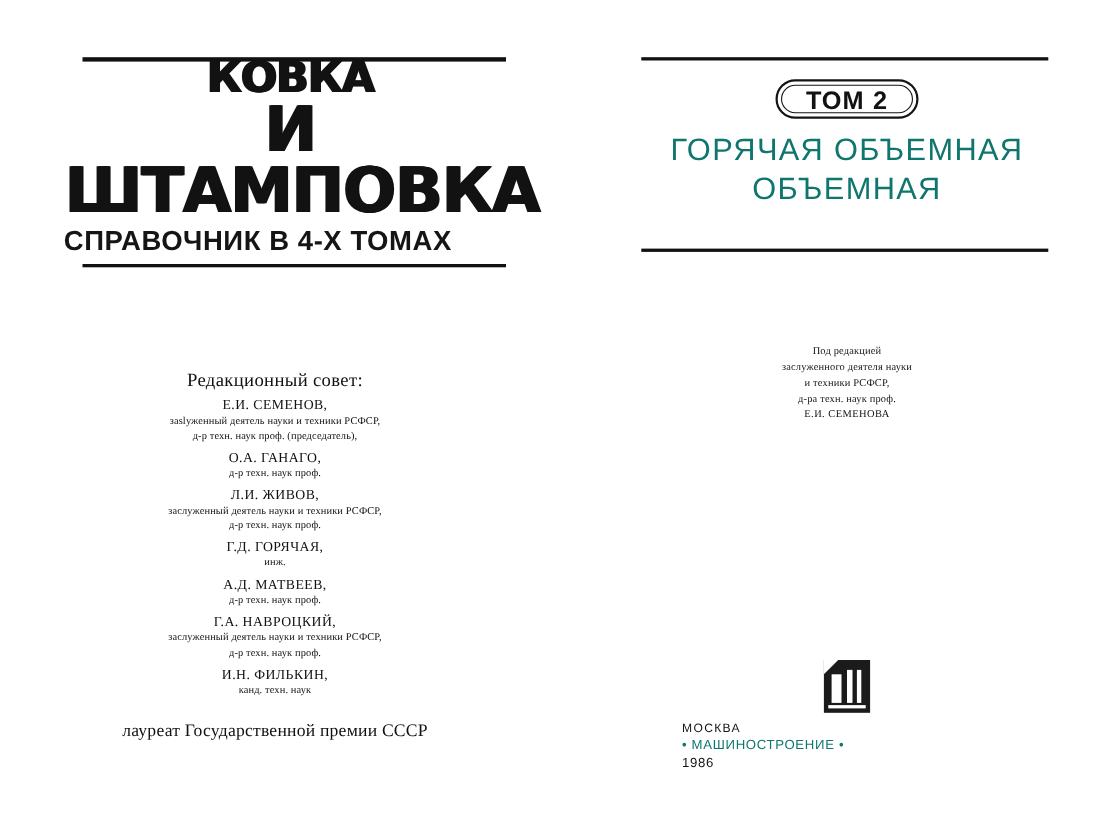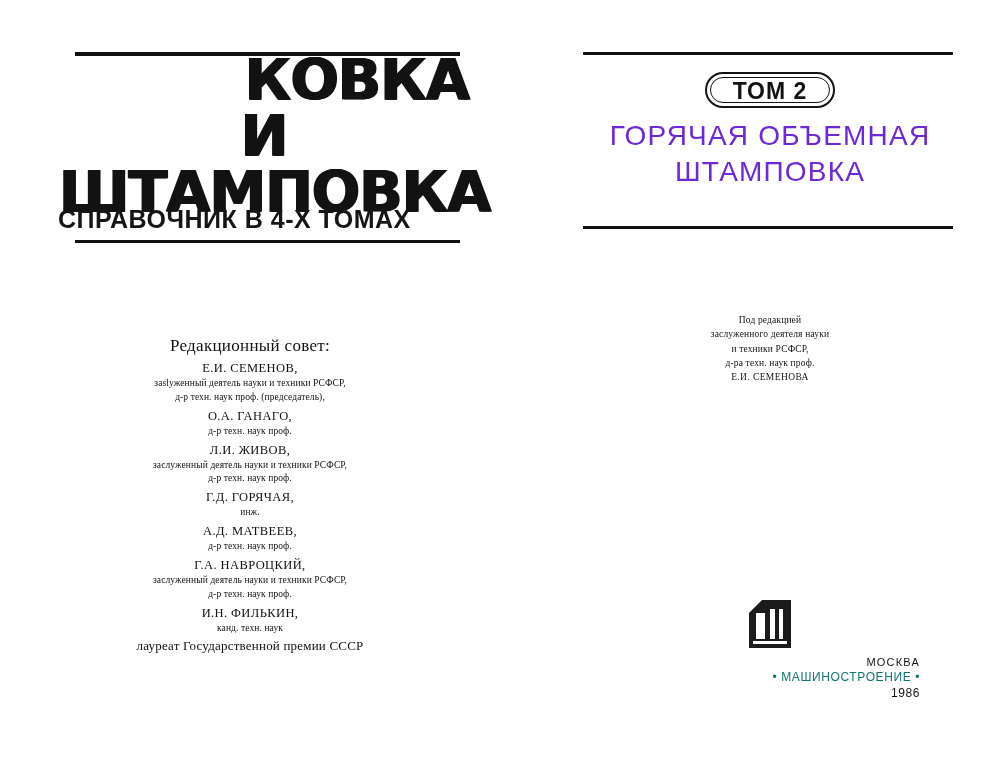--- a/index.html
+++ b/index.html
@@ -44,21 +44,21 @@
     width: 410px;
     text-align: center;
     font-family: "DejaVu Sans", sans-serif;
     font-weight: bold;
     font-size: 55px;
     line-height: 0.98;
     letter-spacing: -1px;
     color: #121212;
     text-shadow: 1px 0 0 #121212, 2px 0 0 #121212;
   }
-  .main-title .line1 { display: block; font-size: 57px; text-align: right; }
+  .main-title .line1 { display: block; font-size: 39px; }
   .main-title .line2 { display: block; font-size: 57px; }
   .subtitle {
     position: absolute;
     left: 58px;
     top: 205px;
     width: 410px;
     text-align: left;
     font-family: "Liberation Sans", sans-serif;
     font-weight: bold;
     font-size: 25px;
@@ -93,22 +93,22 @@
     font-size: 12.5px;
     letter-spacing: 0.4px;
     line-height: 1.45;
   }
   .board-desc {
     font-size: 9.5px;
     line-height: 1.45;
     letter-spacing: 0.1px;
   }
   .board-footer {
-    font-size: 13px;
-    margin-top: 2px;
+    font-size: 16px;
+    margin-top: 20px;
     letter-spacing: 0.2px;
   }
 
   
   .right-page {
     position: absolute;
     left: 500px;
     top: 0;
     width: 500px;
     height: 759px;
@@ -155,21 +155,21 @@
   .right-title {
     position: absolute;
     left: 40px;
     top: 118px;
     width: 460px;
     text-align: center;
     font-family: "Liberation Sans", sans-serif;
     font-size: 28px;
     line-height: 1.28;
     letter-spacing: 1.2px;
-    color: #6d28d9;
+    color: #0f766e;
   }
   .right-title .rl1 { display: block; }
   .right-title .rl2 { display: block; }
   .rule-mid-right {
     position: absolute;
     left: 83px;
     top: 226px;
     width: 370px;
     height: 3px;
   }
@@ -187,21 +187,21 @@
     letter-spacing: 0.15px;
     margin-top: 20px;
   }
   .editorial .ed-name { letter-spacing: 0.4px; }
 
   .publisher-block {
     position: absolute;
     left: 120px;
     top: 600px;
     width: 300px;
-    text-align: right;
+    text-align: left;
   }
   .logo {
     width: 42px;
     height: 48px;
     margin: 0 auto 8px auto;
     position: relative;
     background: #1b1b1b;
   }
   .logo .cut-tl {
     position: absolute;
@@ -316,21 +316,21 @@
 
   <div class="right-page">
     <div class="rule rule-top-right"></div>
 
     <div class="volume-badge"></div>
     <div class="volume-badge-inner"></div>
     <div class="volume-text">ТОМ 2</div>
 
     <div class="right-title">
       <span class="rl1">ГОРЯЧАЯ ОБЪЕМНАЯ</span>
-      <span class="rl2">ШТАМПОВКА</span>
+      <span class="rl2">ОБЪЕМНАЯ</span>
     </div>
 
     <div class="rule rule-mid-right"></div>
 
     <div class="editorial">
       <div>Под редакцией</div>
       <div>заслуженного деятеля науки</div>
       <div>и техники РСФСР,</div>
       <div>д-ра техн. наук проф.</div>
       <div class="ed-name">Е.И. СЕМЕНОВА</div>

